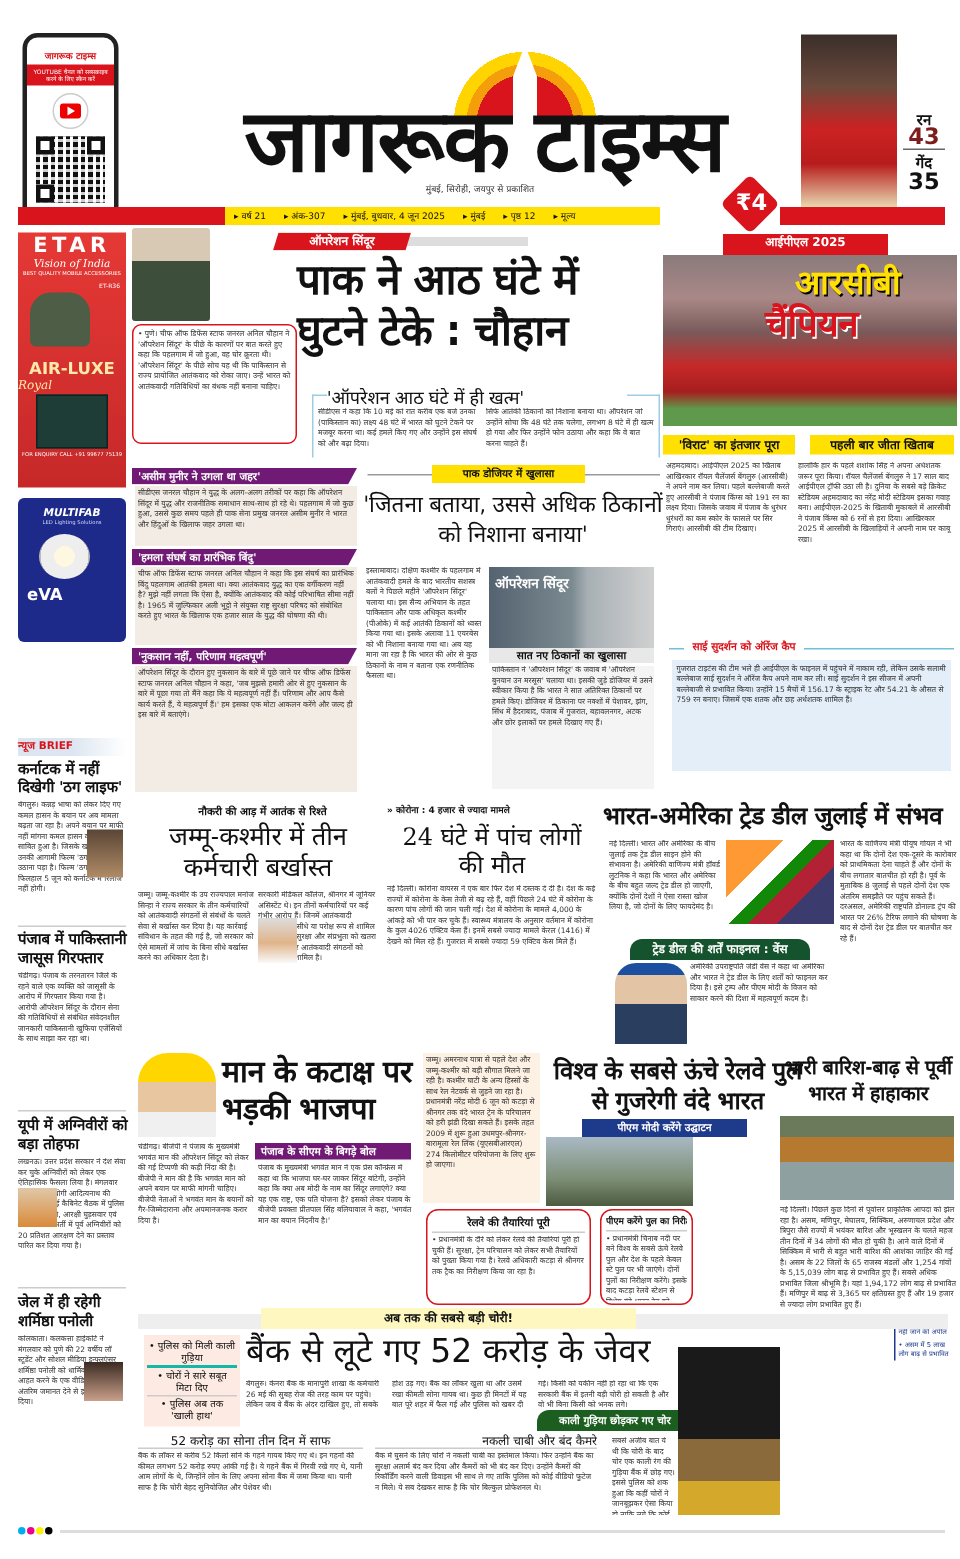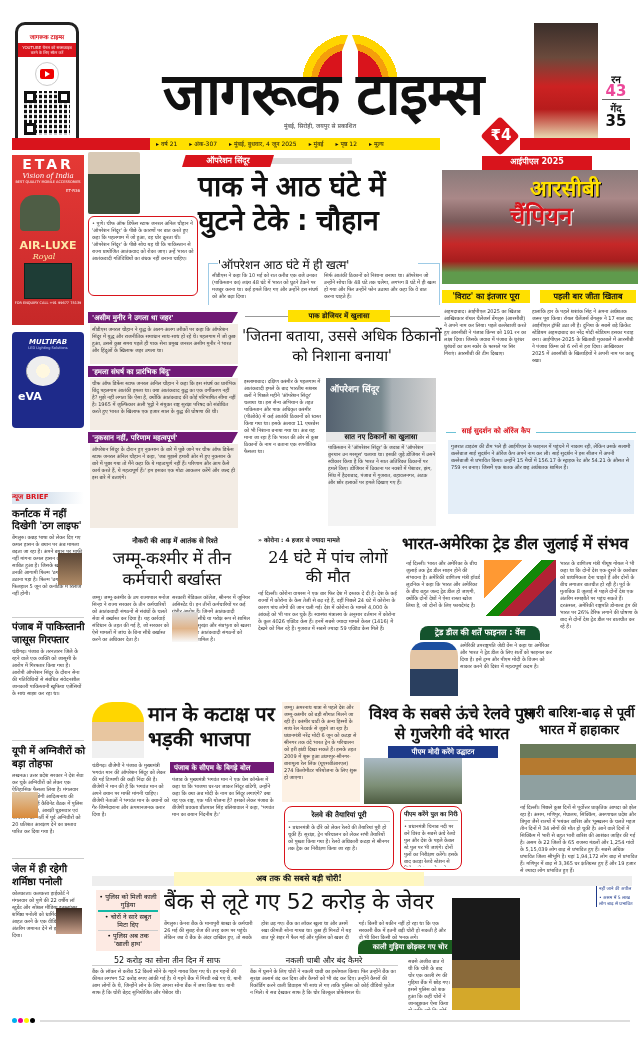--- a/index.html
+++ b/index.html
@@ -48,33 +48,33 @@
   <span>▸ <span>मुंबई</span></span>
   <span>▸ <span>पृष्ठ 12</span></span>
   <span>▸ <span>मूल्य</span></span>
 </div>
 <div class="abs" style="left:486px;top:122px;width:28px;height:28px;background:#d9141c;transform:rotate(45deg);border-radius:4px"></div>
 <div class="abs" style="left:484px;top:126px;width:34px;text-align:center;color:#fff;font-weight:bold;font-size:15px">₹4</div>
 <div class="abs" style="left:520px;top:138px;width:110px;height:12px;background:#d9141c"></div>
 
 <div class="abs photo" style="left:534px;top:23px;width:64px;height:115px;background:linear-gradient(180deg,#3a2e2a,#6b4a3c 30%,#c22 55%,#b71c1c 75%,#e8d8b0)"></div>
 <div class="abs" style="left:600px;top:72px;width:32px;text-align:center;font-size:10px;font-weight:bold">रन</div>
-<div class="abs" style="left:600px;top:82px;width:32px;text-align:center;font-size:15px;font-weight:bold;color:#ec4899">43</div>
+<div class="abs" style="left:600px;top:82px;width:32px;text-align:center;font-size:15px;font-weight:bold;color:#7f1d1d">43</div>
 <div class="abs" style="left:602px;top:99px;width:28px;height:1px;background:#666"></div>
 <div class="abs" style="left:600px;top:101px;width:32px;text-align:center;font-size:10px;font-weight:bold">गेंद</div>
 <div class="abs" style="left:600px;top:112px;width:32px;text-align:center;font-size:15px;font-weight:bold">35</div>
 
 <div class="abs" style="left:12px;top:155px;width:72px;height:170px;background:linear-gradient(180deg,#e53935,#d32f2f 60%,#c62828)">
   <div style="color:#fff;font-weight:bold;font-size:14px;text-align:center;letter-spacing:3px;margin-top:1px">ETAR</div>
   <div style="color:#fff;font-family:'DejaVu Serif',serif;font-style:italic;font-size:7px;text-align:center">Vision of India</div>
   <div style="color:#fff;font-size:3.5px;text-align:center">BEST QUALITY MOBILE ACCESSORIES</div>
   <div style="color:#fff;font-size:4px;text-align:right;padding-right:4px;margin-top:4px">ET-R36</div>
   <div style="width:40px;height:36px;margin:2px 0 0 8px;background:#4e5d45;border-radius:14px 14px 4px 4px"></div>
   <div style="color:#ffe9a8;font-weight:bold;font-size:11px;text-align:center;margin-top:8px">AIR-LUXE</div>
-  <div style="color:#ffe9a8;font-family:'DejaVu Serif',serif;font-style:italic;font-size:8px;text-align:center;padding-right:8px">Royal</div>
+  <div style="color:#ffe9a8;font-family:'DejaVu Serif',serif;font-style:italic;font-size:8px;text-align:left;padding-right:8px">Royal</div>
   <div style="width:48px;height:36px;margin:2px auto;background:#1e3d36;border:1px solid #0d2520"></div>
   <div style="color:#fff;font-size:3.5px;text-align:center;margin-top:2px">FOR ENQUIRY CALL +91 99677 75139</div>
 </div>
 <div class="abs" style="left:12px;top:332px;width:72px;height:96px;background:#1e2a8a;border-radius:4px;overflow:hidden">
   <div style="color:#fff;font-weight:bold;font-style:italic;font-size:7px;text-align:center;margin-top:6px">MULTIFAB</div>
   <div style="color:#cfd8ff;font-size:3.5px;text-align:center">LED Lighting Solutions</div>
   <div style="width:34px;height:30px;margin:6px 0 0 14px;border-radius:50%;background:radial-gradient(circle,#fff8e0 0 30%,#eee 30% 70%,#bbb 70%)"></div>
   <div style="color:#fff;font-weight:bold;font-size:11px;margin:4px 0 0 6px">eVA</div>
 </div>
 
@@ -182,21 +182,21 @@
 <div class="abs ytag" style="left:174px;top:872px;width:250px;height:14px;font-size:8px;line-height:14px;background:#fff7c0">अब तक की सबसे बड़ी चोरी!</div>
 <div class="abs" style="left:96px;top:890px;width:64px;background:#fdeae3;padding:2px;font-size:6.5px;line-height:8px;text-align:center">
   <div style="border-bottom:2px solid #14b8a6;padding:1px">• <span>पुलिस को मिली काली गुड़िया</span></div>
   <div style="border-bottom:1px solid #ccc;padding:1px">• <span>चोरों ने सारे सबूत मिटा दिए</span></div>
   <div style="padding:1px">• <span>पुलिस अब तक 'खाली हाथ'</span></div>
 </div>
 <div class="abs" style="left:164px;top:888px;width:360px;font-size:22px;line-height:28px;color:#111">बैंक से लूटे गए 52 करोड़ के जेवर</div>
 <div class="abs txt" style="left:164px;top:920px;width:286px;height:28px;column-count:3;column-gap:6px">बेंगलुरु। केनरा बैंक के मानापुरी शाखा के कर्मचारी 26 मई की सुबह रोज की तरह काम पर पहुंचे। लेकिन जब वे बैंक के अंदर दाखिल हुए, तो सबके होश उड़ गए। बैंक का लॉकर खुला था और उसमें रखा कीमती सोना गायब था। कुछ ही मिनटों में यह बात पूरे शहर में फैल गई और पुलिस को खबर दी गई। किसी को यकीन नहीं हो रहा था कि एक सरकारी बैंक में इतनी बड़ी चोरी हो सकती है और वो भी बिना किसी को भनक लगे।</div>
 <div class="abs" style="left:92px;top:954px;width:150px;font-size:8px;text-align:center;border-bottom:1px solid #ccc">52 करोड़ का सोना तीन दिन में साफ</div>
 <div class="abs txt" style="left:92px;top:968px;width:152px;height:44px">बैंक के लॉकर से करीब 52 किलो सोने के गहने गायब किए गए थे। इन गहनों की कीमत लगभग 52 करोड़ रुपए आंकी गई है। ये गहने बैंक में गिरवी रखे गए थे, यानी आम लोगों के थे, जिन्होंने लोन के लिए अपना सोना बैंक में जमा किया था। यानी साफ है कि चोरी बेहद सुनियोजित और पेशेवर थी।</div>
-<div class="abs" style="left:250px;top:954px;width:148px;font-size:8px;text-align:center;border-bottom:1px solid #ccc">नकली चाबी और बंद कैमरे</div>
+<div class="abs" style="left:250px;top:954px;width:148px;font-size:8px;text-align:right;border-bottom:1px solid #ccc">नकली चाबी और बंद कैमरे</div>
 <div class="abs txt" style="left:250px;top:968px;width:148px;height:44px">बैंक में घुसने के लिए चोरों ने नकली चाबी का इस्तेमाल किया। फिर उन्होंने बैंक का सुरक्षा अलार्म बंद कर दिया और कैमरों को भी बंद कर दिए। उन्होंने कैमरों की रिकॉर्डिंग करने वाली डिवाइस भी साथ ले गए ताकि पुलिस को कोई वीडियो फुटेज न मिले। ये सब देखकर साफ है कि चोर बिल्कुल प्रोफेशनल थे।</div>
 <div class="abs" style="left:358px;top:940px;width:104px;height:14px;background:#1b5e20;color:#fff;font-size:7px;font-weight:bold;line-height:14px;text-align:center;border-radius:8px 8px 0 0">काली गुड़िया छोड़कर गए चोर</div>
 <div class="abs txt" style="left:408px;top:958px;width:42px;height:52px">सबसे अजीब बात ये थी कि चोरी के बाद चोर एक काली रंग की गुड़िया बैंक में छोड़ गए। इससे पुलिस को शक हुआ कि कहीं चोरों ने जानबूझकर ऐसा किया हो ताकि लगे कि कोई तांत्रिक क्रिया हुई है।</div>
 <div class="abs photo" style="left:452px;top:898px;width:68px;height:112px;background:linear-gradient(180deg,#1a1a1a 0 55%,#8a6a3a 55% 80%,#d4a82a 80%)"></div>
 
 <div class="abs" style="left:12px;top:1018px;display:flex;gap:1px">
   <span style="width:5px;height:5px;border-radius:50%;background:#00aeef"></span>
     <span style="width:5px;height:5px;border-radius:50%;background:#ec008c"></span>
     <span style="width:5px;height:5px;border-radius:50%;background:#fff200"></span>
     <span style="width:5px;height:5px;border-radius:50%;background:#000"></span>

